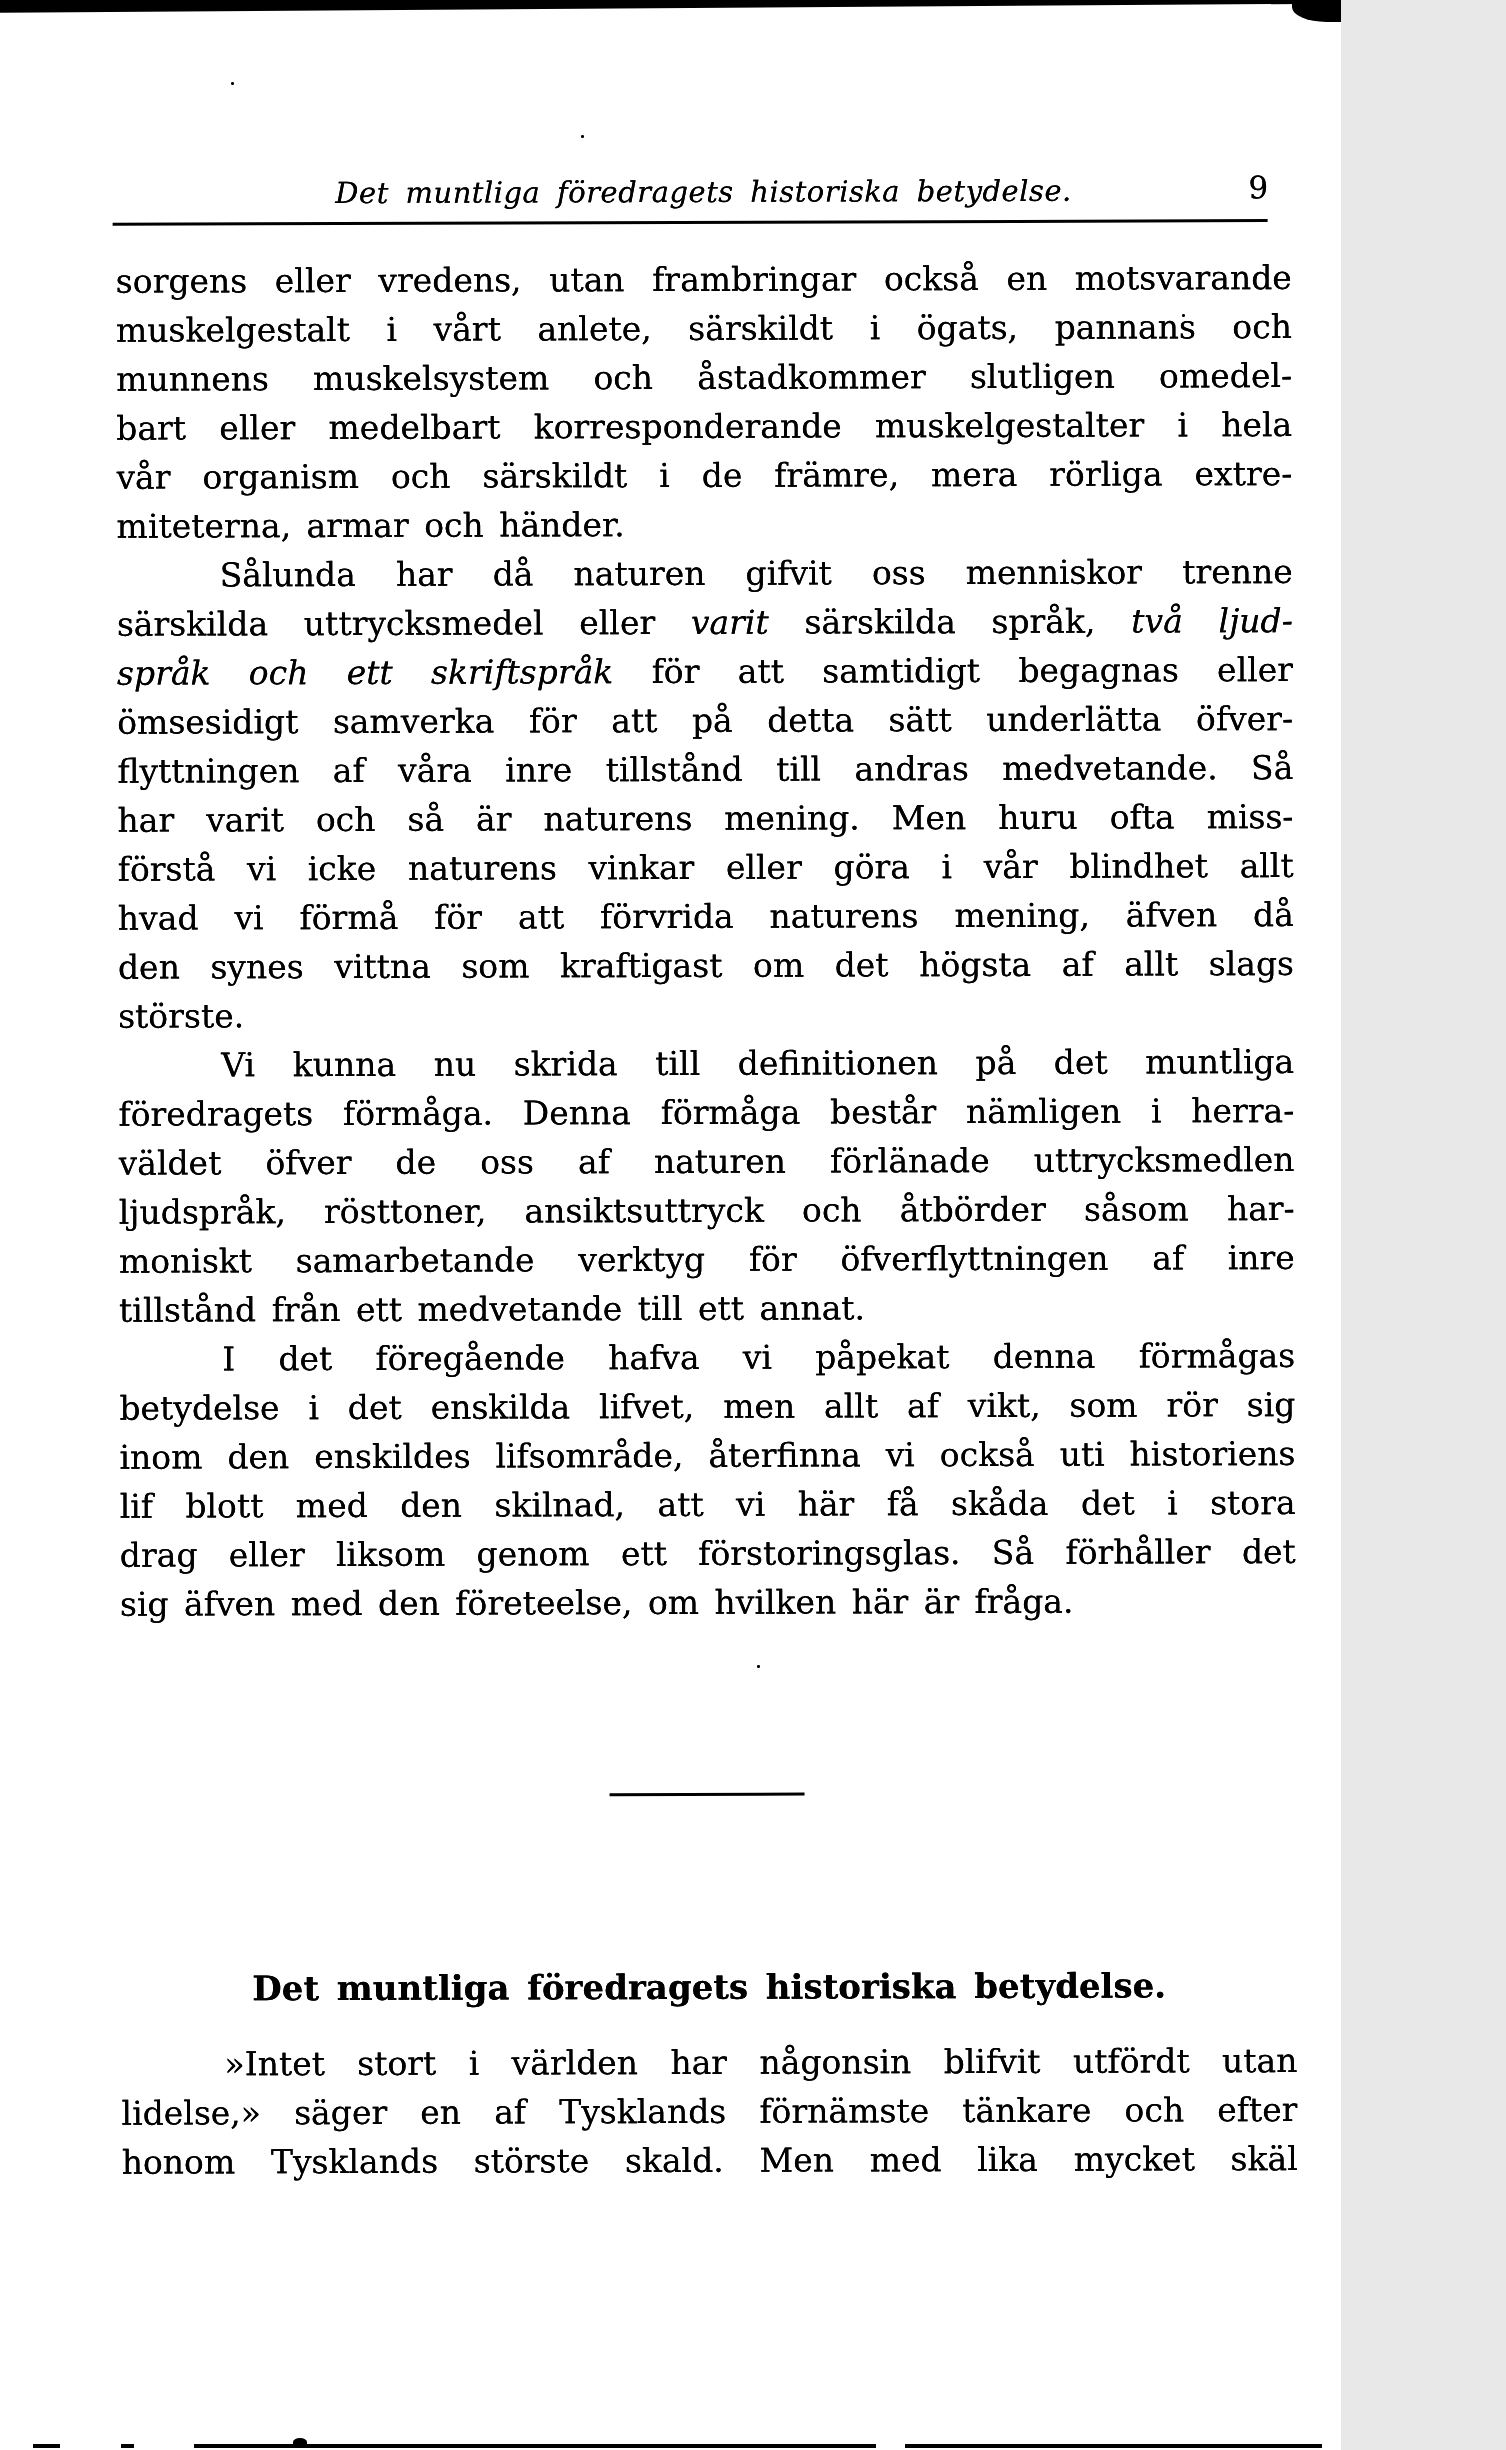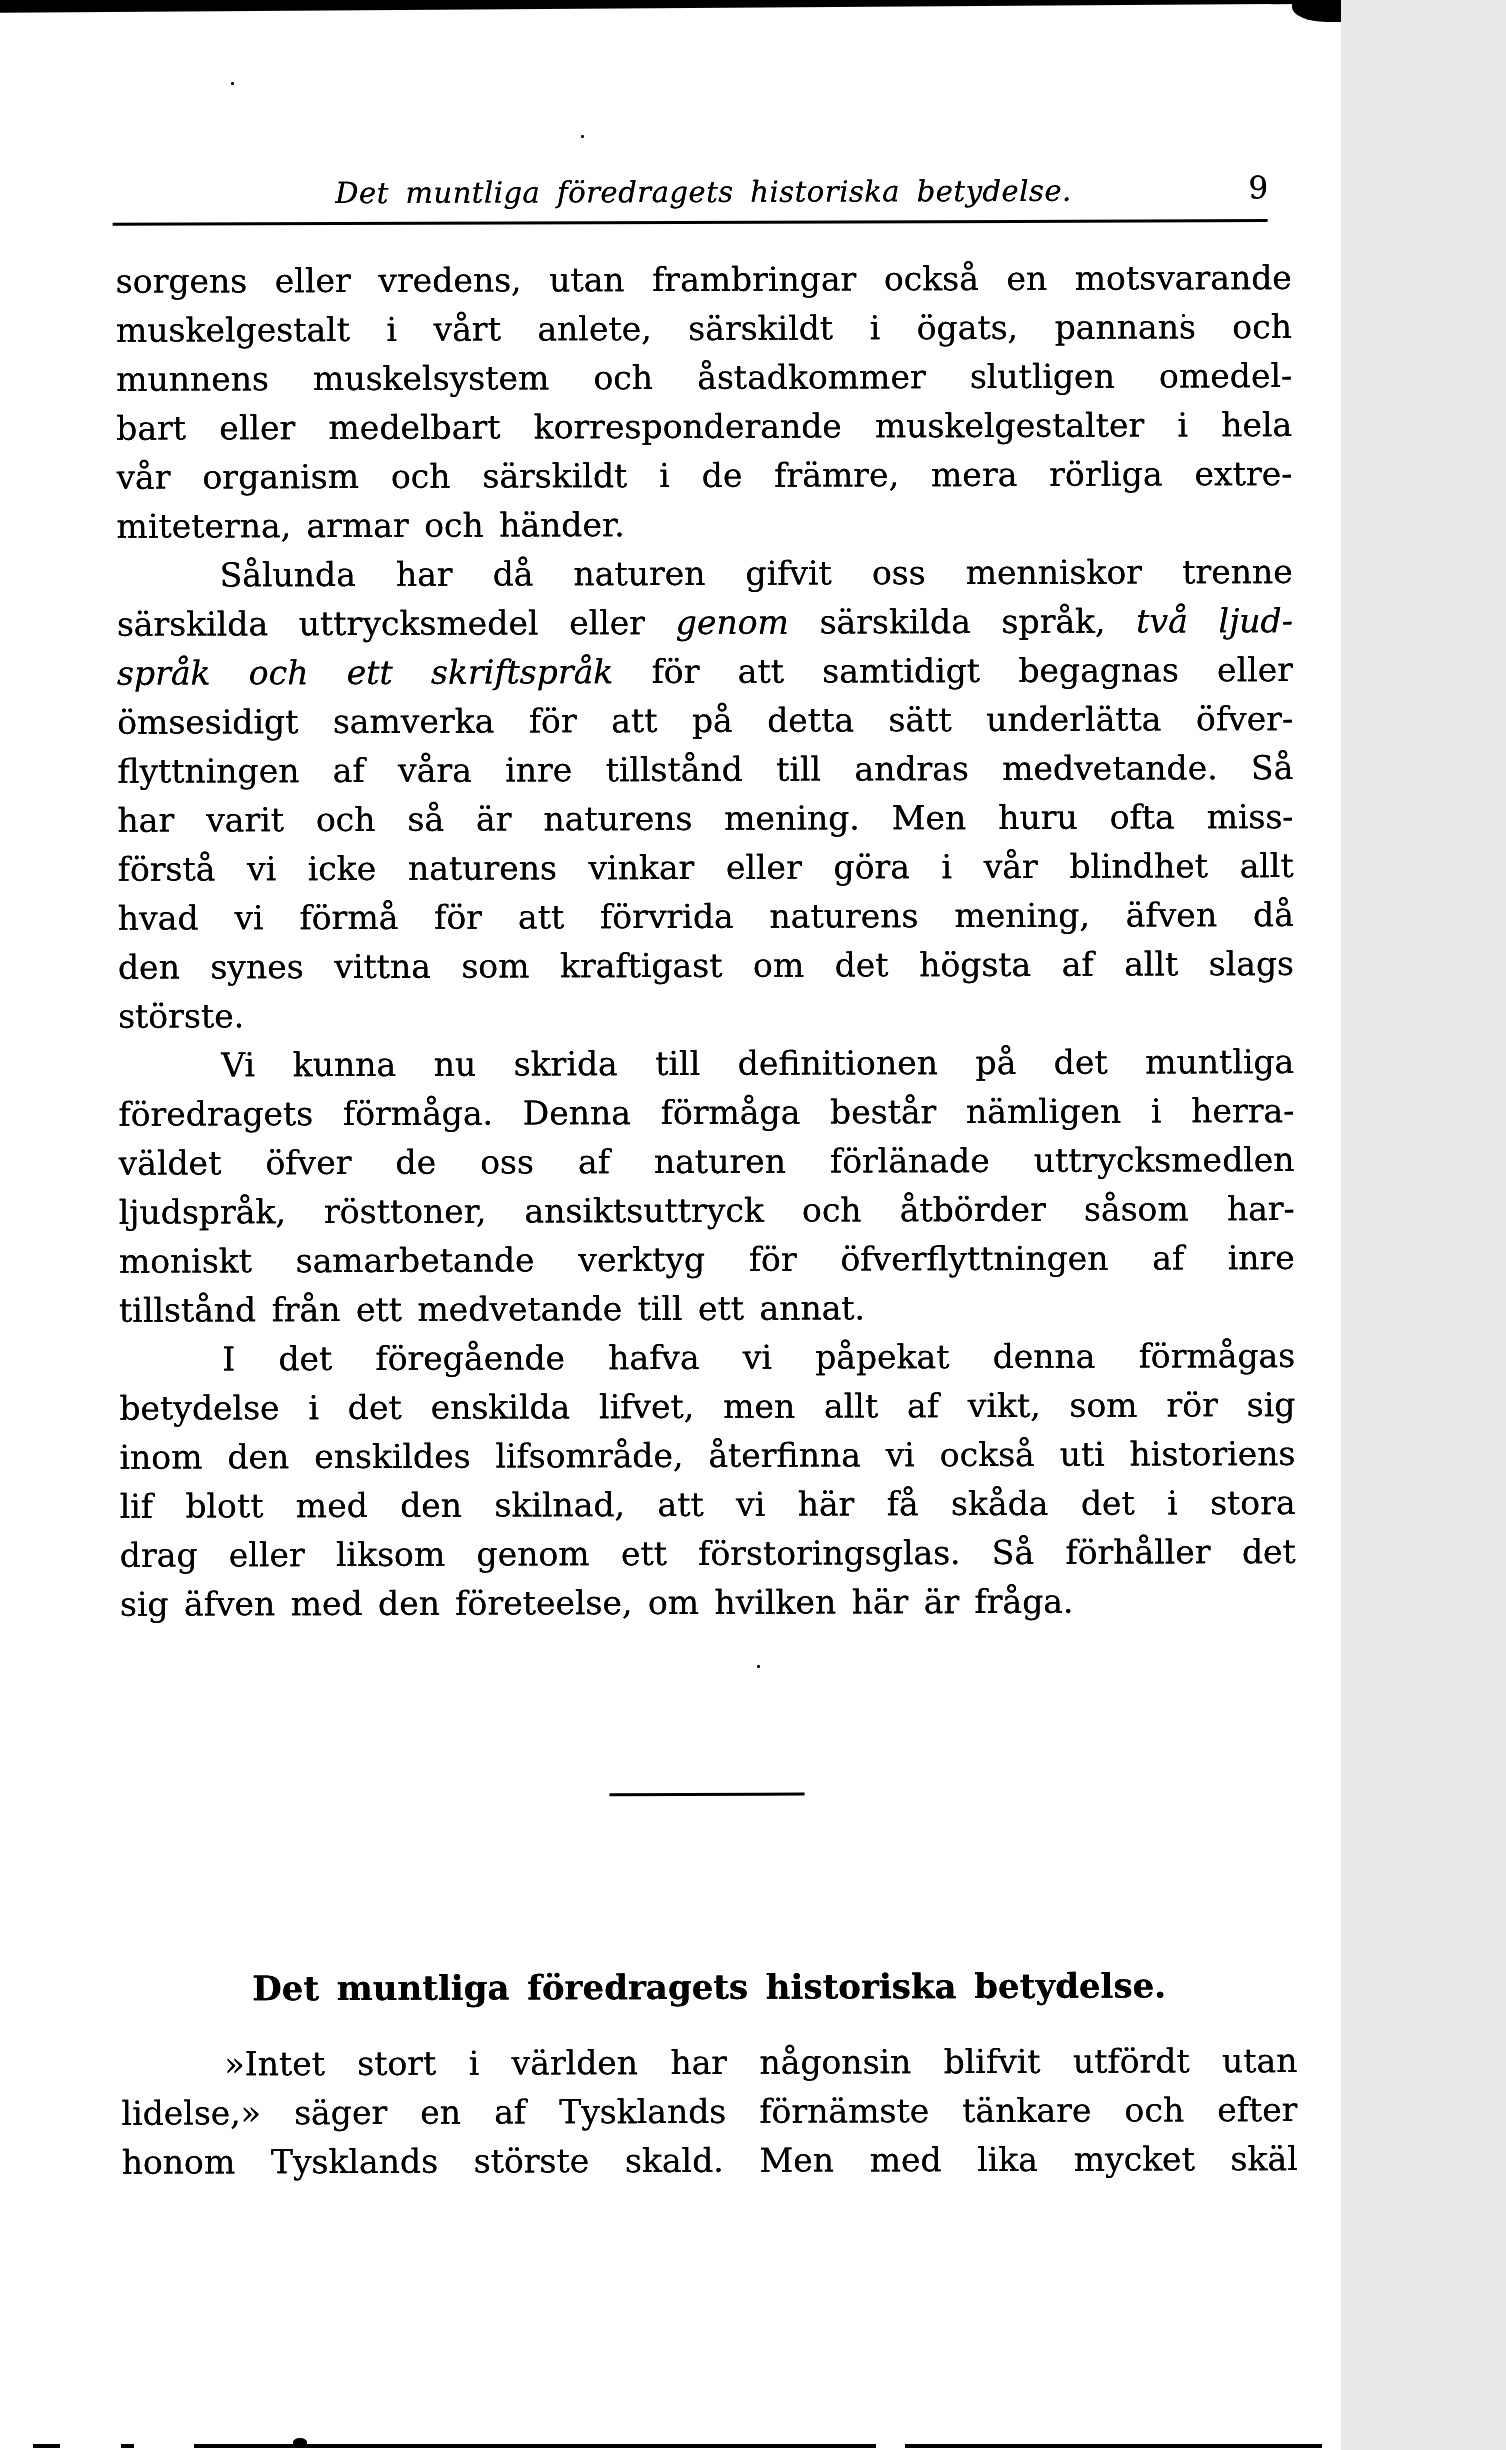--- a/index.html
+++ b/index.html
@@ -104,21 +104,21 @@
     <div class="header-rule"></div>
 
     <div id="body-main" class="textblock">
         <div class="line just"><span>sorgens eller vredens, utan frambringar också en motsvarande</span></div>
         <div class="line just"><span>muskelgestalt i vårt anlete, särskildt i ögats, pannans och</span></div>
         <div class="line just"><span>munnens muskelsystem och åstadkommer slutligen omedel-</span></div>
         <div class="line just"><span>bart eller medelbart korresponderande muskelgestalter i hela</span></div>
         <div class="line just"><span>vår organism och särskildt i de främre, mera rörliga extre-</span></div>
         <div class="line"><span>miteterna, armar och händer.</span></div>
         <div class="line just indent"><span>Sålunda har då naturen gifvit oss menniskor trenne</span></div>
-        <div class="line just"><span>särskilda uttrycksmedel eller </span><span class="it">genom</span><span> särskilda språk, </span><span class="it">två ljud-</span></div>
+        <div class="line just"><span>särskilda uttrycksmedel eller </span><span class="it">varit</span><span> särskilda språk, </span><span class="it">två ljud-</span></div>
         <div class="line just"><span class="it">språk och ett skriftspråk</span><span> för att samtidigt begagnas eller</span></div>
         <div class="line just"><span>ömsesidigt samverka för att på detta sätt underlätta öfver-</span></div>
         <div class="line just"><span>flyttningen af våra inre tillstånd till andras medvetande.  Så</span></div>
         <div class="line just"><span>har varit och så är naturens mening.  Men huru ofta miss-</span></div>
         <div class="line just"><span>förstå vi icke naturens vinkar eller göra i vår blindhet allt</span></div>
         <div class="line just"><span>hvad vi förmå för att förvrida naturens mening, äfven då</span></div>
         <div class="line just"><span>den synes vittna som kraftigast om det högsta af allt slags</span></div>
         <div class="line"><span>störste.</span></div>
         <div class="line just indent"><span>Vi kunna nu skrida till definitionen på det muntliga</span></div>
         <div class="line just"><span>föredragets förmåga.  Denna förmåga består nämligen i herra-</span></div>

